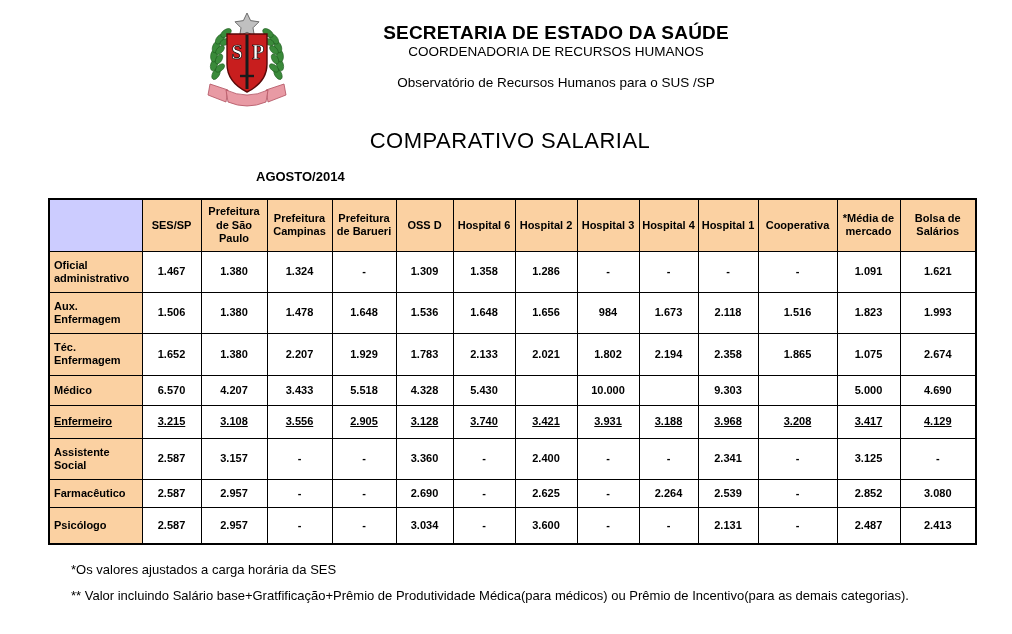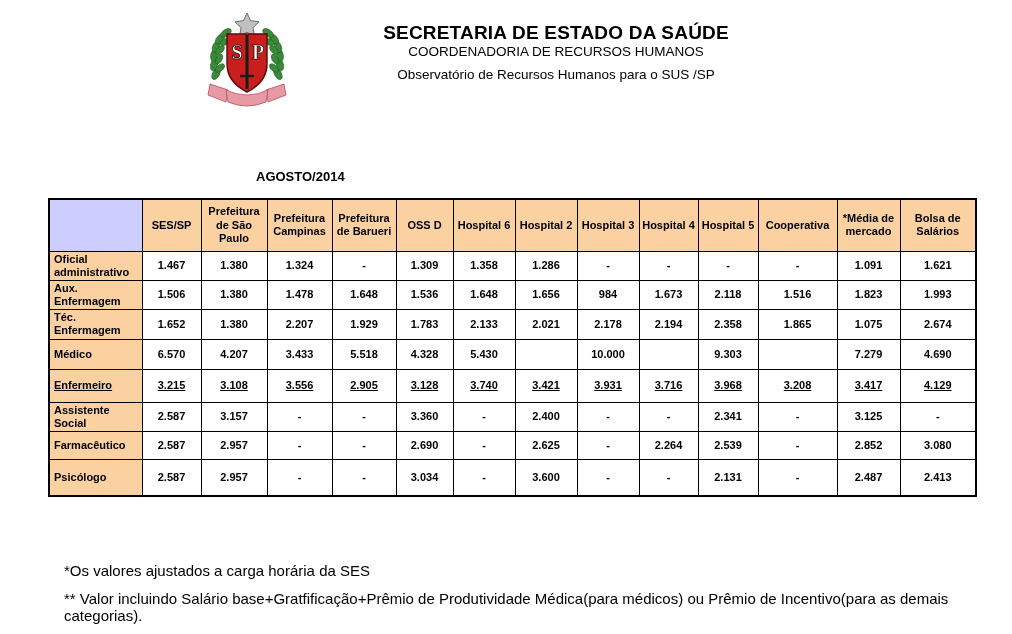--- a/index.html
+++ b/index.html
@@ -4,39 +4,39 @@
 <style>
   *{box-sizing:border-box;margin:0;padding:0}
   html,body{background:#fff}
   body{font-family:"Liberation Sans","DejaVu Sans",sans-serif;color:#000}
   .page{position:relative;width:1012px;height:634px;background:#fff;overflow:hidden}
 
   .logo{position:absolute;left:202px;top:12px;width:90px;height:97px}
 
   .org-block{position:absolute;left:330px;top:22px;width:452px;text-align:center}
   .org-title{font-size:19px;font-weight:bold;letter-spacing:.2px;}
-  .org-sub1{font-size:13.5px;margin-bottom:8px}
+  .org-sub1{font-size:13.5px;margin-bottom:16px}
   .org-sub2{font-size:13.5px}
 
   .doc-title{position:absolute;left:260px;top:128px;width:500px;text-align:center;
              font-size:22px;font-weight:400;letter-spacing:.5px}
   .doc-period{position:absolute;left:256px;top:169px;width:500px;text-align:left;
               font-size:13px;font-weight:bold}
 
   table.cmp{position:absolute;left:48px;top:198px;border-collapse:collapse;
             table-layout:fixed;border:2px solid #000}
   table.cmp th,table.cmp td{border:1px solid #000;font-size:11px;font-weight:bold;
             overflow:hidden;line-height:1.2}
   table.cmp thead tr{height:52px}
   th.colhead{background:var(--peach);text-align:center;padding:1px 2px}
   th.corner{background:var(--lavender)}
-  th.rowlabel{background:var(--peach);text-align:left;padding:1px 4px}
+  th.rowlabel{background:var(--peach);text-align:left;padding:7px 4px}
   table.cmp td{text-align:center;background:#fff;padding:0 2px}
 
-  .footnotes{position:absolute;left:64px;top:562px;width:920px;font-size:15px}
+  .footnotes{position:absolute;left:71px;top:562px;width:920px;font-size:13px}
   .footnote{margin-bottom:11px}
 </style>
 </head>
 <body>
 
 <div class="page">
 
   <svg class="logo" viewBox="0 0 90 97" xmlns="http://www.w3.org/2000/svg">
 
     <g fill="#3A8A3A" stroke="#1E5C1E" stroke-width="0.6">
@@ -83,20 +83,21 @@
     <text x="35" y="47" font-size="20" font-weight="bold" text-anchor="middle" fill="#FFFFFF" stroke="#000000" stroke-width="0.7" font-family="Liberation Serif, serif">S</text>
     <text x="56" y="47" font-size="20" font-weight="bold" text-anchor="middle" fill="#FFFFFF" stroke="#000000" stroke-width="0.7" font-family="Liberation Serif, serif">P</text>
   </svg>
 
   <div class="org-block">
     <div class="org-title">SECRETARIA DE ESTADO DA SAÚDE</div>
     <div class="org-sub1">COORDENADORIA DE RECURSOS HUMANOS</div>
     <div class="org-sub2">Observatório de Recursos Humanos para o SUS /SP</div>
   </div>
 
+  <div class="doc-title">COMPARATIVO SALARIAL</div>
   <div class="doc-period">AGOSTO/2014</div>
 
   <table class="cmp">
     <colgroup>
         <col style="width: 93px;">
         <col style="width: 59px;">
         <col style="width: 66px;">
         <col style="width: 65px;">
         <col style="width: 64px;">
         <col style="width: 57px;">
@@ -114,21 +115,21 @@
           <th class="corner"></th>
           <th class="colhead">SES/SP</th>
           <th class="colhead">Prefeitura de São Paulo</th>
           <th class="colhead">Prefeitura Campinas</th>
           <th class="colhead">Prefeitura de Barueri</th>
           <th class="colhead">OSS D</th>
           <th class="colhead">Hospital 6</th>
           <th class="colhead">Hospital 2</th>
           <th class="colhead">Hospital 3</th>
           <th class="colhead">Hospital 4</th>
-          <th class="colhead">Hospital 5</th>
+          <th class="colhead">Hospital 1</th>
           <th class="colhead">Cooperativa</th>
           <th class="colhead">*Média de mercado</th>
           <th class="colhead">Bolsa de Salários</th>
         </tr>
     </thead>
     <tbody>
         <tr style="height: 29px;">
           <th class="rowlabel">Oficial administrativo</th>
           <td>1.467</td>
           <td>1.380</td>
@@ -162,54 +163,54 @@
         </tr>
         <tr style="height: 29px;">
           <th class="rowlabel">Téc. Enfermagem</th>
           <td>1.652</td>
           <td>1.380</td>
           <td>2.207</td>
           <td>1.929</td>
           <td>1.783</td>
           <td>2.133</td>
           <td>2.021</td>
-          <td>2.178</td>
+          <td>1.802</td>
           <td>2.194</td>
           <td>2.358</td>
           <td>1.865</td>
           <td>1.075</td>
           <td>2.674</td>
         </tr>
         <tr style="height: 30px;">
           <th class="rowlabel">Médico</th>
           <td>6.570</td>
           <td>4.207</td>
           <td>3.433</td>
           <td>5.518</td>
           <td>4.328</td>
           <td>5.430</td>
           <td></td>
           <td>10.000</td>
           <td></td>
           <td>9.303</td>
           <td></td>
-          <td>7.279</td>
+          <td>5.000</td>
           <td>4.690</td>
         </tr>
         <tr style="height: 33px; text-decoration: underline;">
           <th class="rowlabel">Enfermeiro</th>
           <td>3.215</td>
           <td>3.108</td>
           <td>3.556</td>
           <td>2.905</td>
           <td>3.128</td>
           <td>3.740</td>
           <td>3.421</td>
           <td>3.931</td>
-          <td>3.716</td>
+          <td>3.188</td>
           <td>3.968</td>
           <td>3.208</td>
           <td>3.417</td>
           <td>4.129</td>
         </tr>
         <tr style="height: 23px;">
           <th class="rowlabel">Assistente Social</th>
           <td>2.587</td>
           <td>3.157</td>
           <td>-</td>

